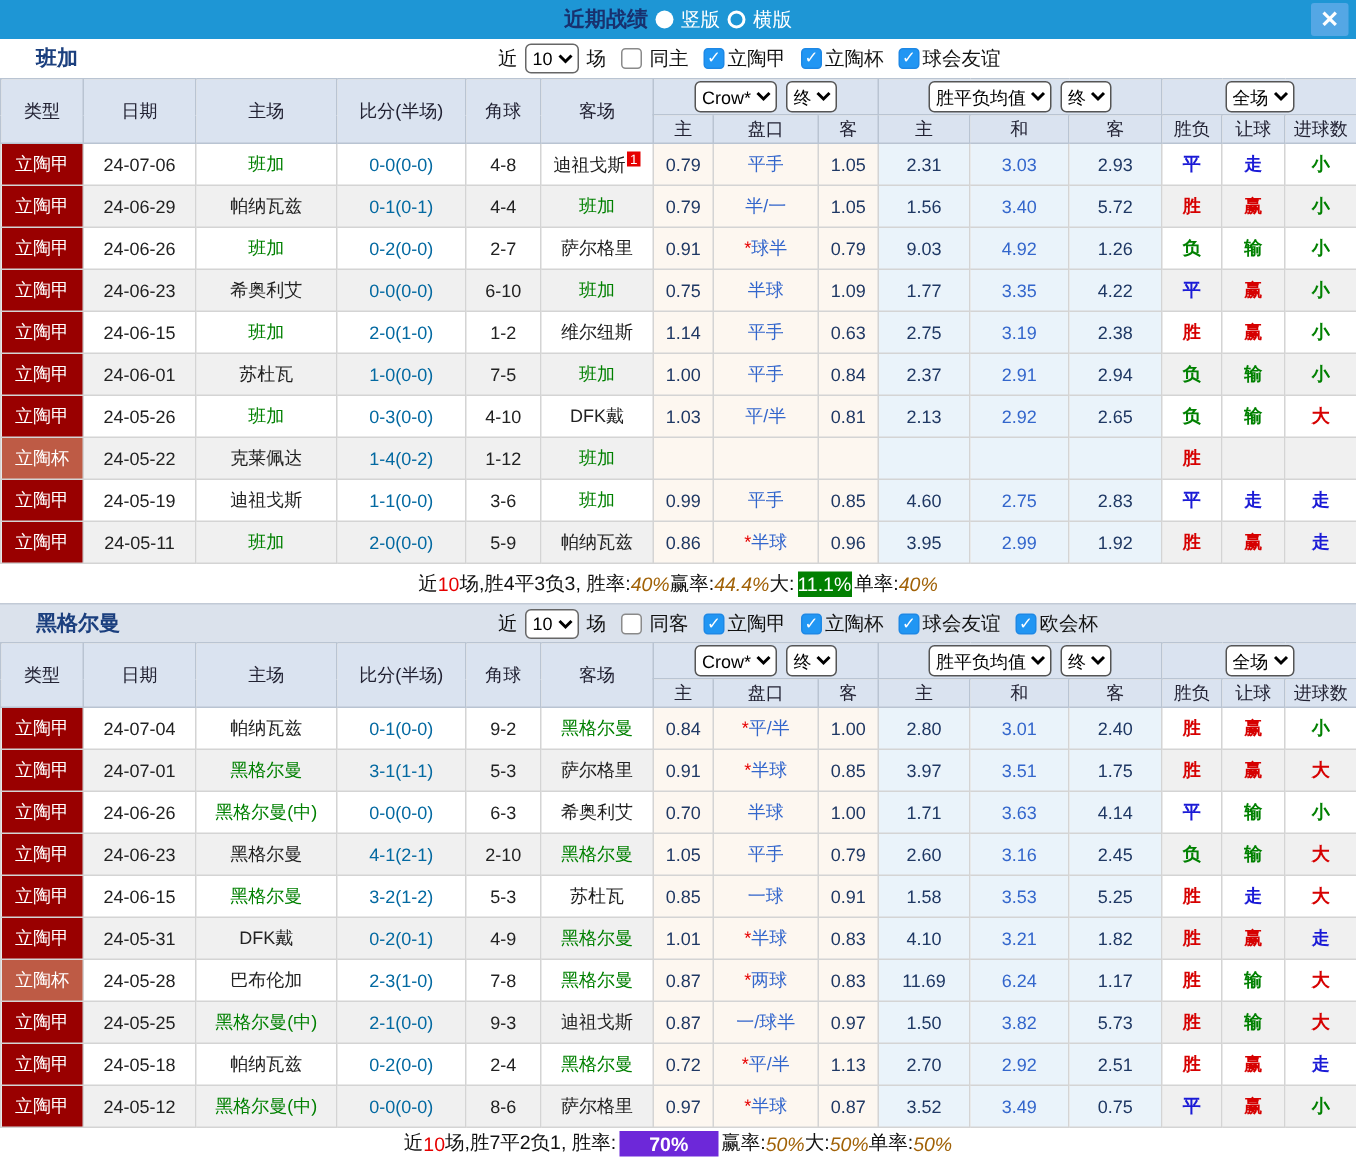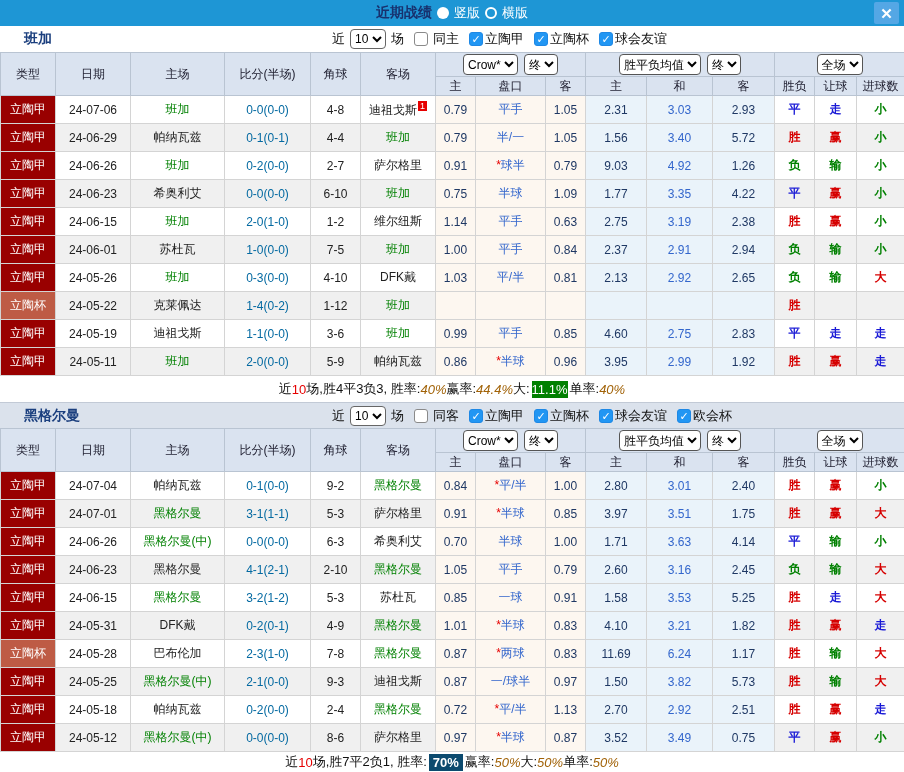--- a/index.html
+++ b/index.html
@@ -53,21 +53,21 @@
   .hsel { font-size:12px; height:21px; border:1px solid #555; border-radius:4px; background:#fff; margin:0 3px; }
   th.g3 { text-align:center; }
 
   
   .summary { text-align:center; font-size:13px; color:#111; display:flex; align-items:center; justify-content:center; }
   .summary.s1 { height:26px; }
   .summary.s2 { height:20px; }
   .seg-red { color:#E60000; }
   .seg-blue { color:#a16207;font-style:italic; }
   .seg-greenbox { background:#018001; color:#fff; padding:1px 0; margin:0 2px; }
-  .seg-redbox { background:#0c4a6e; color:#fff; padding:1px 4px; margin:0 2px; font-weight:bold; }
+  .seg-redbox { background:#6d28d9; color:#fff; padding:1px 20px; margin:0 2px; font-weight:bold; }
 </style>
 </head>
 <body>
 
 <div class="app">
 
   <div class="titlebar">
     <span class="title">近期战绩</span>
     <span class="radio"></span>
     <span class="radio-label">竖版</span>

